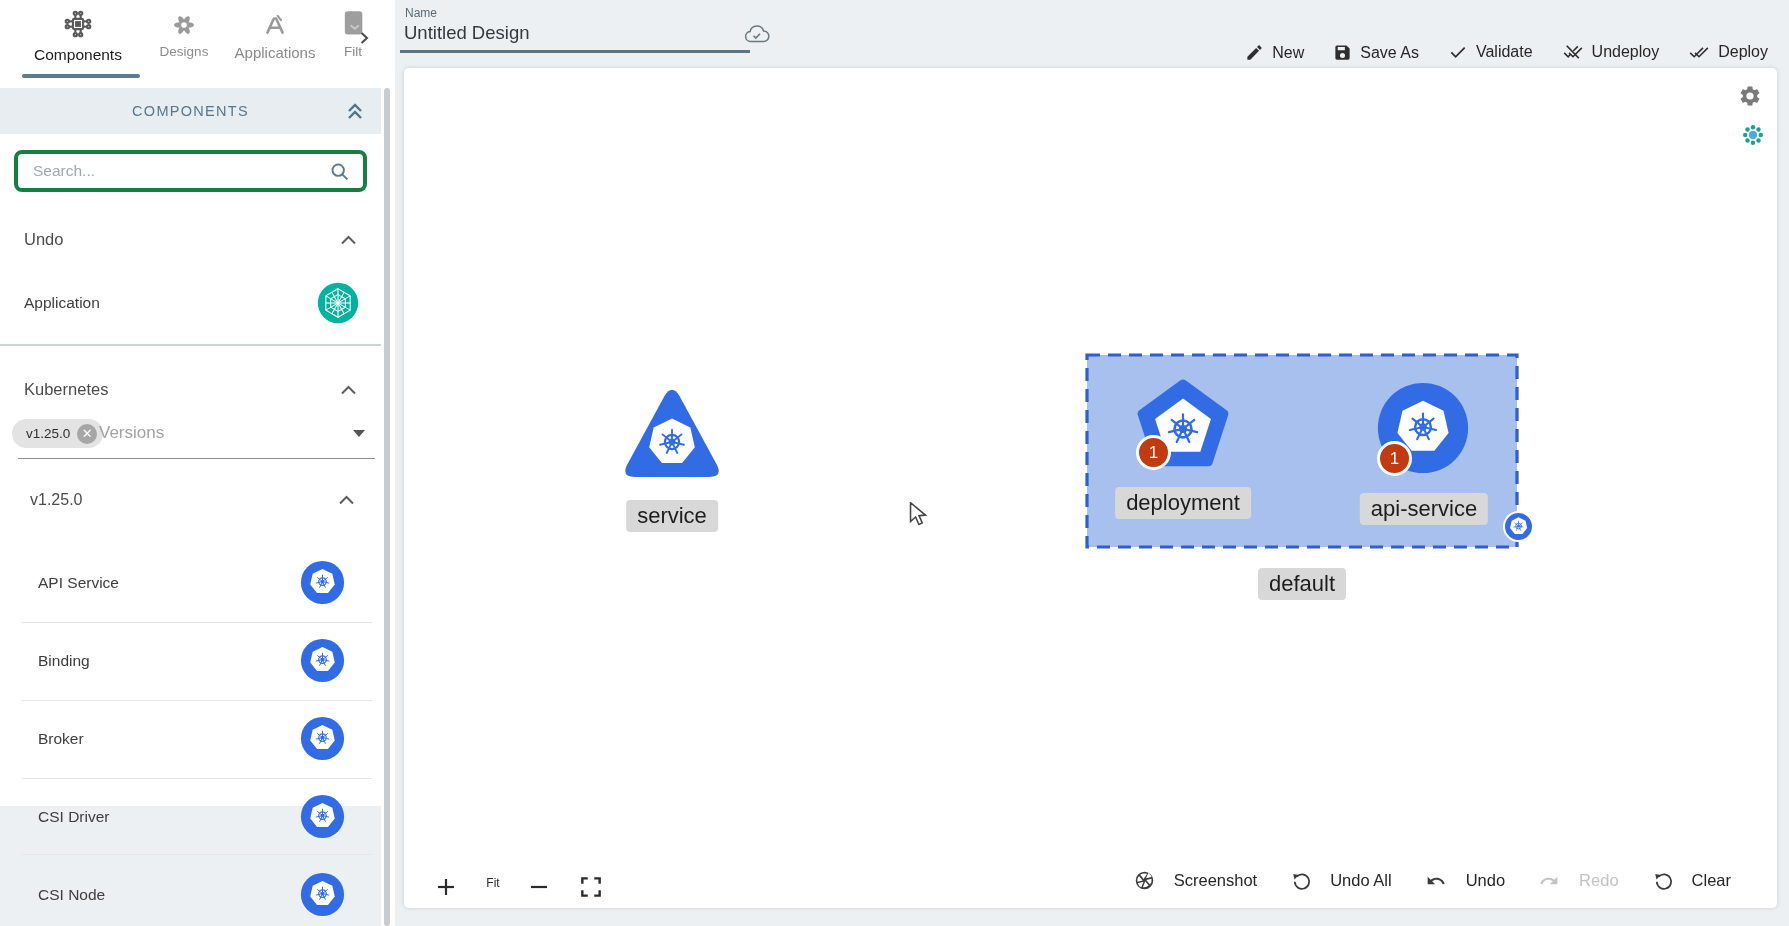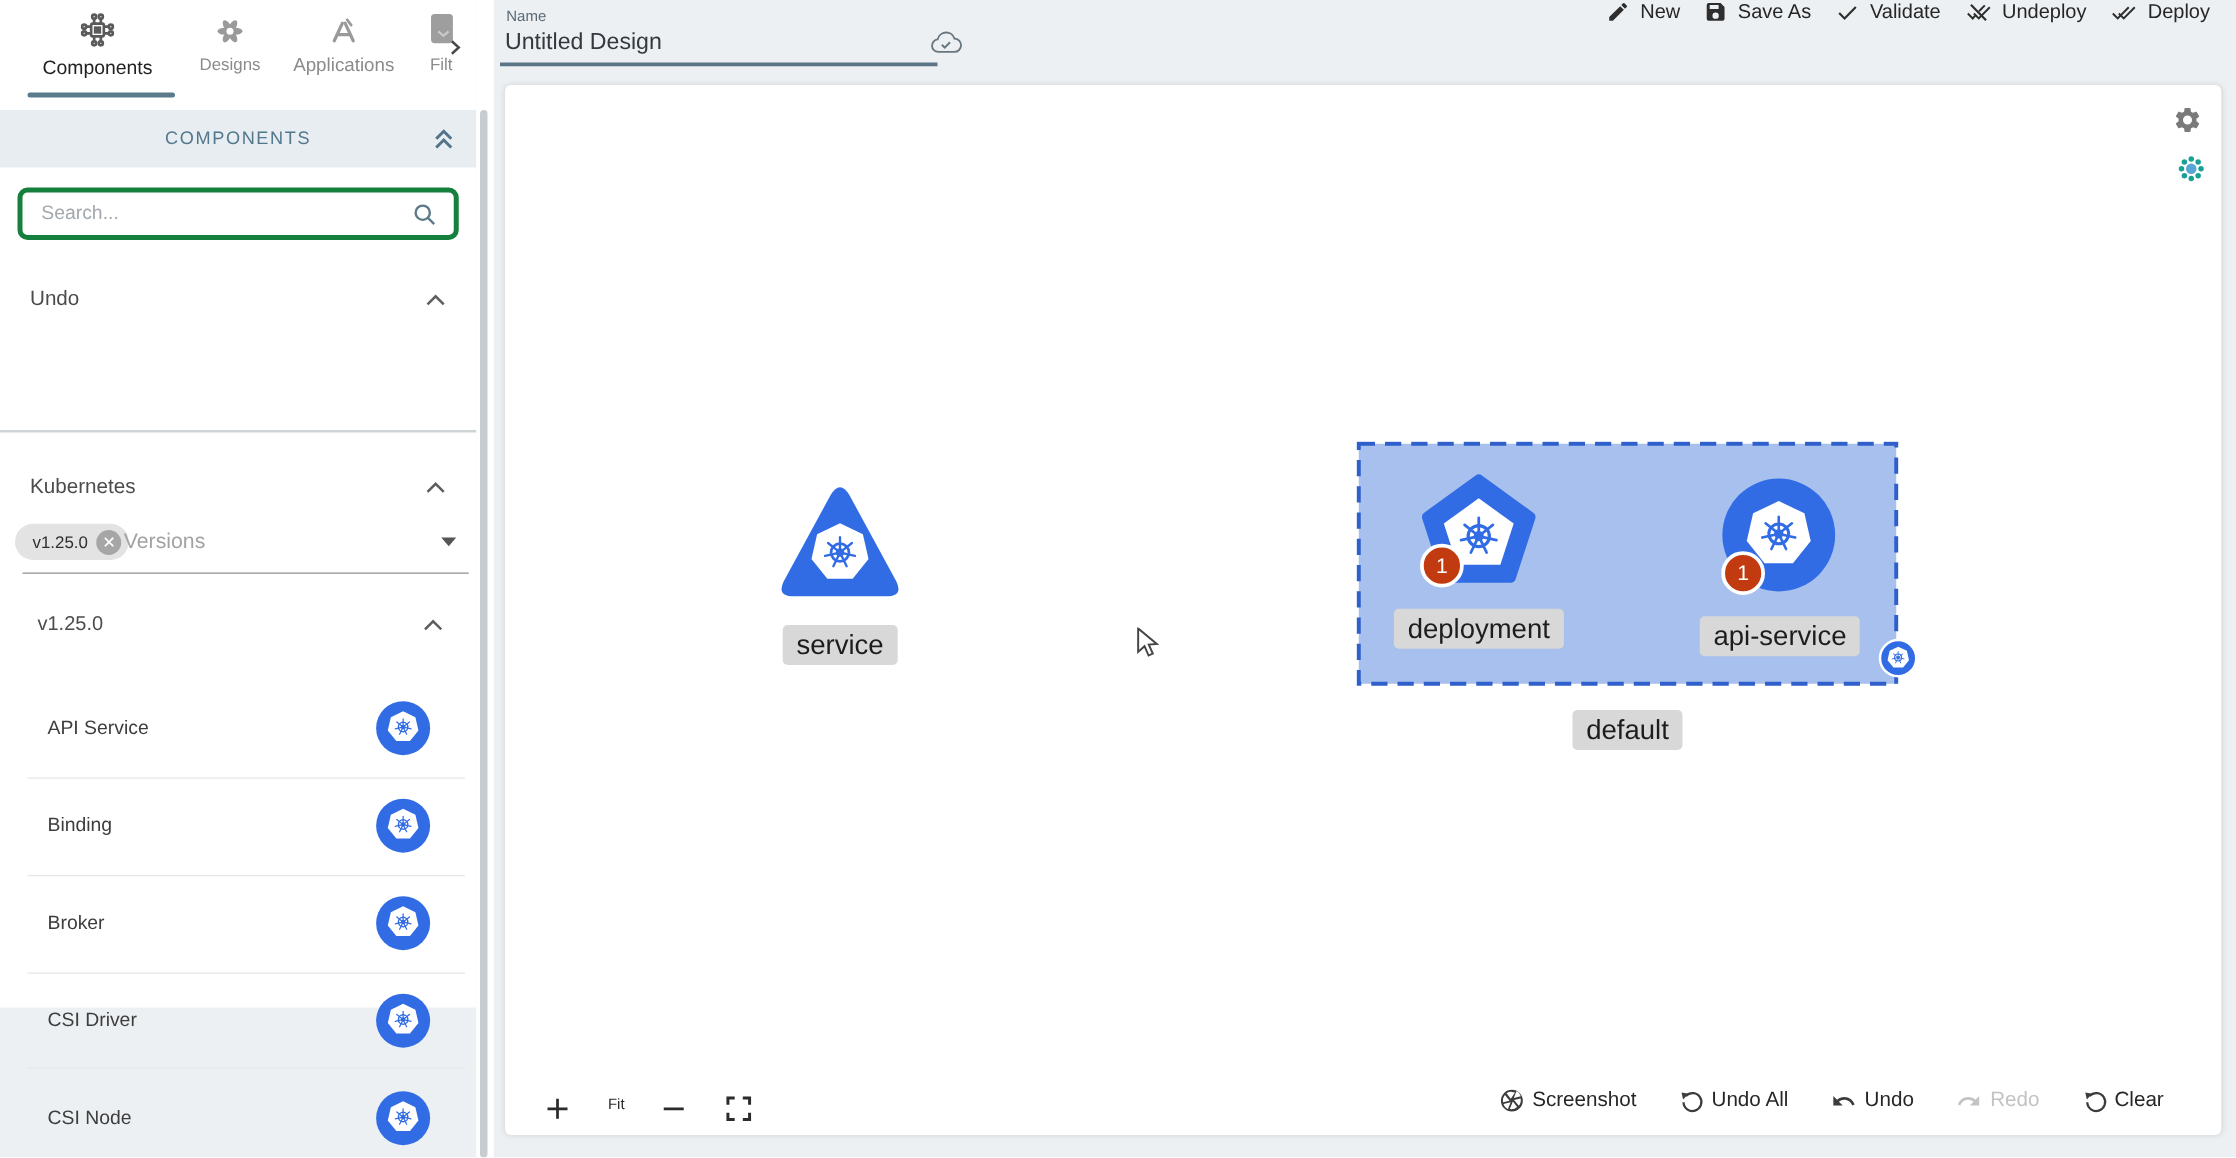--- a/index.html
+++ b/index.html
@@ -44,41 +44,41 @@
   .comp-row .k8wrap{position:absolute;left:300px;top:3px}
   #scrollbar{position:absolute;left:381px;top:0;width:14px;height:926px;background:#fff;z-index:3}
   #scrollbar .thumb{position:absolute;left:3px;top:88px;width:6px;height:838px;background:#c7ccd0;border-radius:3px}
 
   
   #topbar{position:absolute;left:395px;top:0;right:0;height:68px}
   .name-label{position:absolute;left:10px;top:6px;font-size:12px;color:#5a6a75}
   .name-input{position:absolute;left:9px;top:22px;width:340px;border:none;outline:none;background:transparent;font-family:inherit;font-size:18.5px;color:#33393e}
   .name-uline{position:absolute;left:5px;top:50px;width:350px;height:2.5px;background:#5b7486}
   .cloud{position:absolute;left:349px;top:24px}
-  .actions{position:absolute;right:21px;top:0;height:62px;display:flex;align-items:flex-start;gap:19px}
+  .actions{position:absolute;right:21px;top:0;height:62px;display:flex;align-items:flex-end;gap:29px}
   .abtn{display:flex;align-items:center;gap:8px;font-size:16px;color:#262626;cursor:pointer;white-space:nowrap}
 
   
   #canvas{position:absolute;left:404px;top:68px;width:1373px;height:840px;background:#fff;border-radius:5px;box-shadow:0 0 5px rgba(0,0,0,.13)}
   .gear{position:absolute;left:1334px;top:16px;cursor:pointer}
   .flower{position:absolute;left:1338px;top:56px;cursor:pointer}
   .node-label{position:absolute;transform:translate(-50%,-50%);background:#d8d8d8;border-radius:4px;padding:3px 11px;font-size:22px;color:#1d1d1d;white-space:nowrap}
   .service-node{position:absolute;left:218px;top:318px;width:100px;height:98px;cursor:pointer}
   .group{position:absolute;left:683px;top:287px;width:430px;height:192px;background:#a7c0ee;cursor:pointer}
   .group-outline{position:absolute;left:-2px;top:-2px}
   .gnode{position:absolute;cursor:pointer}
   .badge{position:absolute;width:35px;height:35px;border-radius:50%;background:#c23a10;border:3px solid #fff;color:#fff;font-size:17px;display:flex;align-items:center;justify-content:center}
   .corner-badge{position:absolute;left:416px;top:156px;width:31px;height:31px;border-radius:50%;border:2px solid #fff;background:#326CE5;display:flex;align-items:center;justify-content:center}
   .cursor{position:absolute;left:504px;top:434px}
 
   
   .zoomctl{position:absolute;cursor:pointer;color:#2b2b2b}
   .fit-label{position:absolute;left:70px;top:808px;width:38px;text-align:center;font-size:12px;color:#2b2b2b;cursor:pointer}
   .canvas-actions{position:absolute;right:46px;top:802px;display:flex;align-items:center;gap:33px}
-  .cbtn{display:flex;align-items:center;gap:6px;font-size:16.5px;color:#272727;cursor:pointer;white-space:nowrap}
+  .cbtn{display:flex;align-items:center;gap:19px;font-size:16.5px;color:#272727;cursor:pointer;white-space:nowrap}
   .cbtn.disabled{color:#c3c3c3;cursor:default}
 </style>
 </head>
 <body>
 
 <div id="app">
 
   <svg width="0" height="0" style="position:absolute">
     <defs>
       <polygon id="hept" points="50,5 85.2,21.9 93.9,60 69.5,90.5 30.5,90.5 6.1,60 14.8,21.9"></polygon>
@@ -187,20 +187,36 @@
         </svg>
     </div>
 
     <div class="sec-h sec-core">
       <span>Undo</span>
       <svg width="17" height="12" viewBox="0 0 17 12" fill="none" stroke="#5e5e5e" stroke-width="2">
           <path d="M2 9.5 L8.5 3 L15 9.5"></path>
         </svg>
     </div>
 
+    <div class="app-row">
+      <span class="lbl">Application</span>
+      <svg class="cicon" width="42" height="42" viewBox="0 0 100 100">
+        <circle cx="50" cy="50" r="48" fill="#00B39F"></circle>
+        <g stroke="#fff" stroke-width="2.6" fill="none">
+          <polygon points="50,16 79,33 79,67 50,84 21,67 21,33"></polygon>
+          <polygon points="50,30 67.5,40 67.5,60 50,70 32.5,60 32.5,40"></polygon>
+          <line x1="50" y1="16" x2="50" y2="84"></line>
+            <line x1="21" y1="33" x2="79" y2="67"></line>
+            <line x1="79" y1="33" x2="21" y2="67"></line>
+          <line x1="21" y1="50" x2="79" y2="50"></line>
+            <line x1="35" y1="24" x2="65" y2="76"></line>
+            <line x1="65" y1="24" x2="35" y2="76"></line>
+        </g>
+      </svg>
+    </div>
 
     <div class="divider-strong" style="top:344px"></div>
 
     <div class="sec-h sec-k8s">
       <span>Kubernetes</span>
       <svg width="17" height="12" viewBox="0 0 17 12" fill="none" stroke="#5e5e5e" stroke-width="2">
           <path d="M2 9.5 L8.5 3 L15 9.5"></path>
         </svg>
     </div>
 

